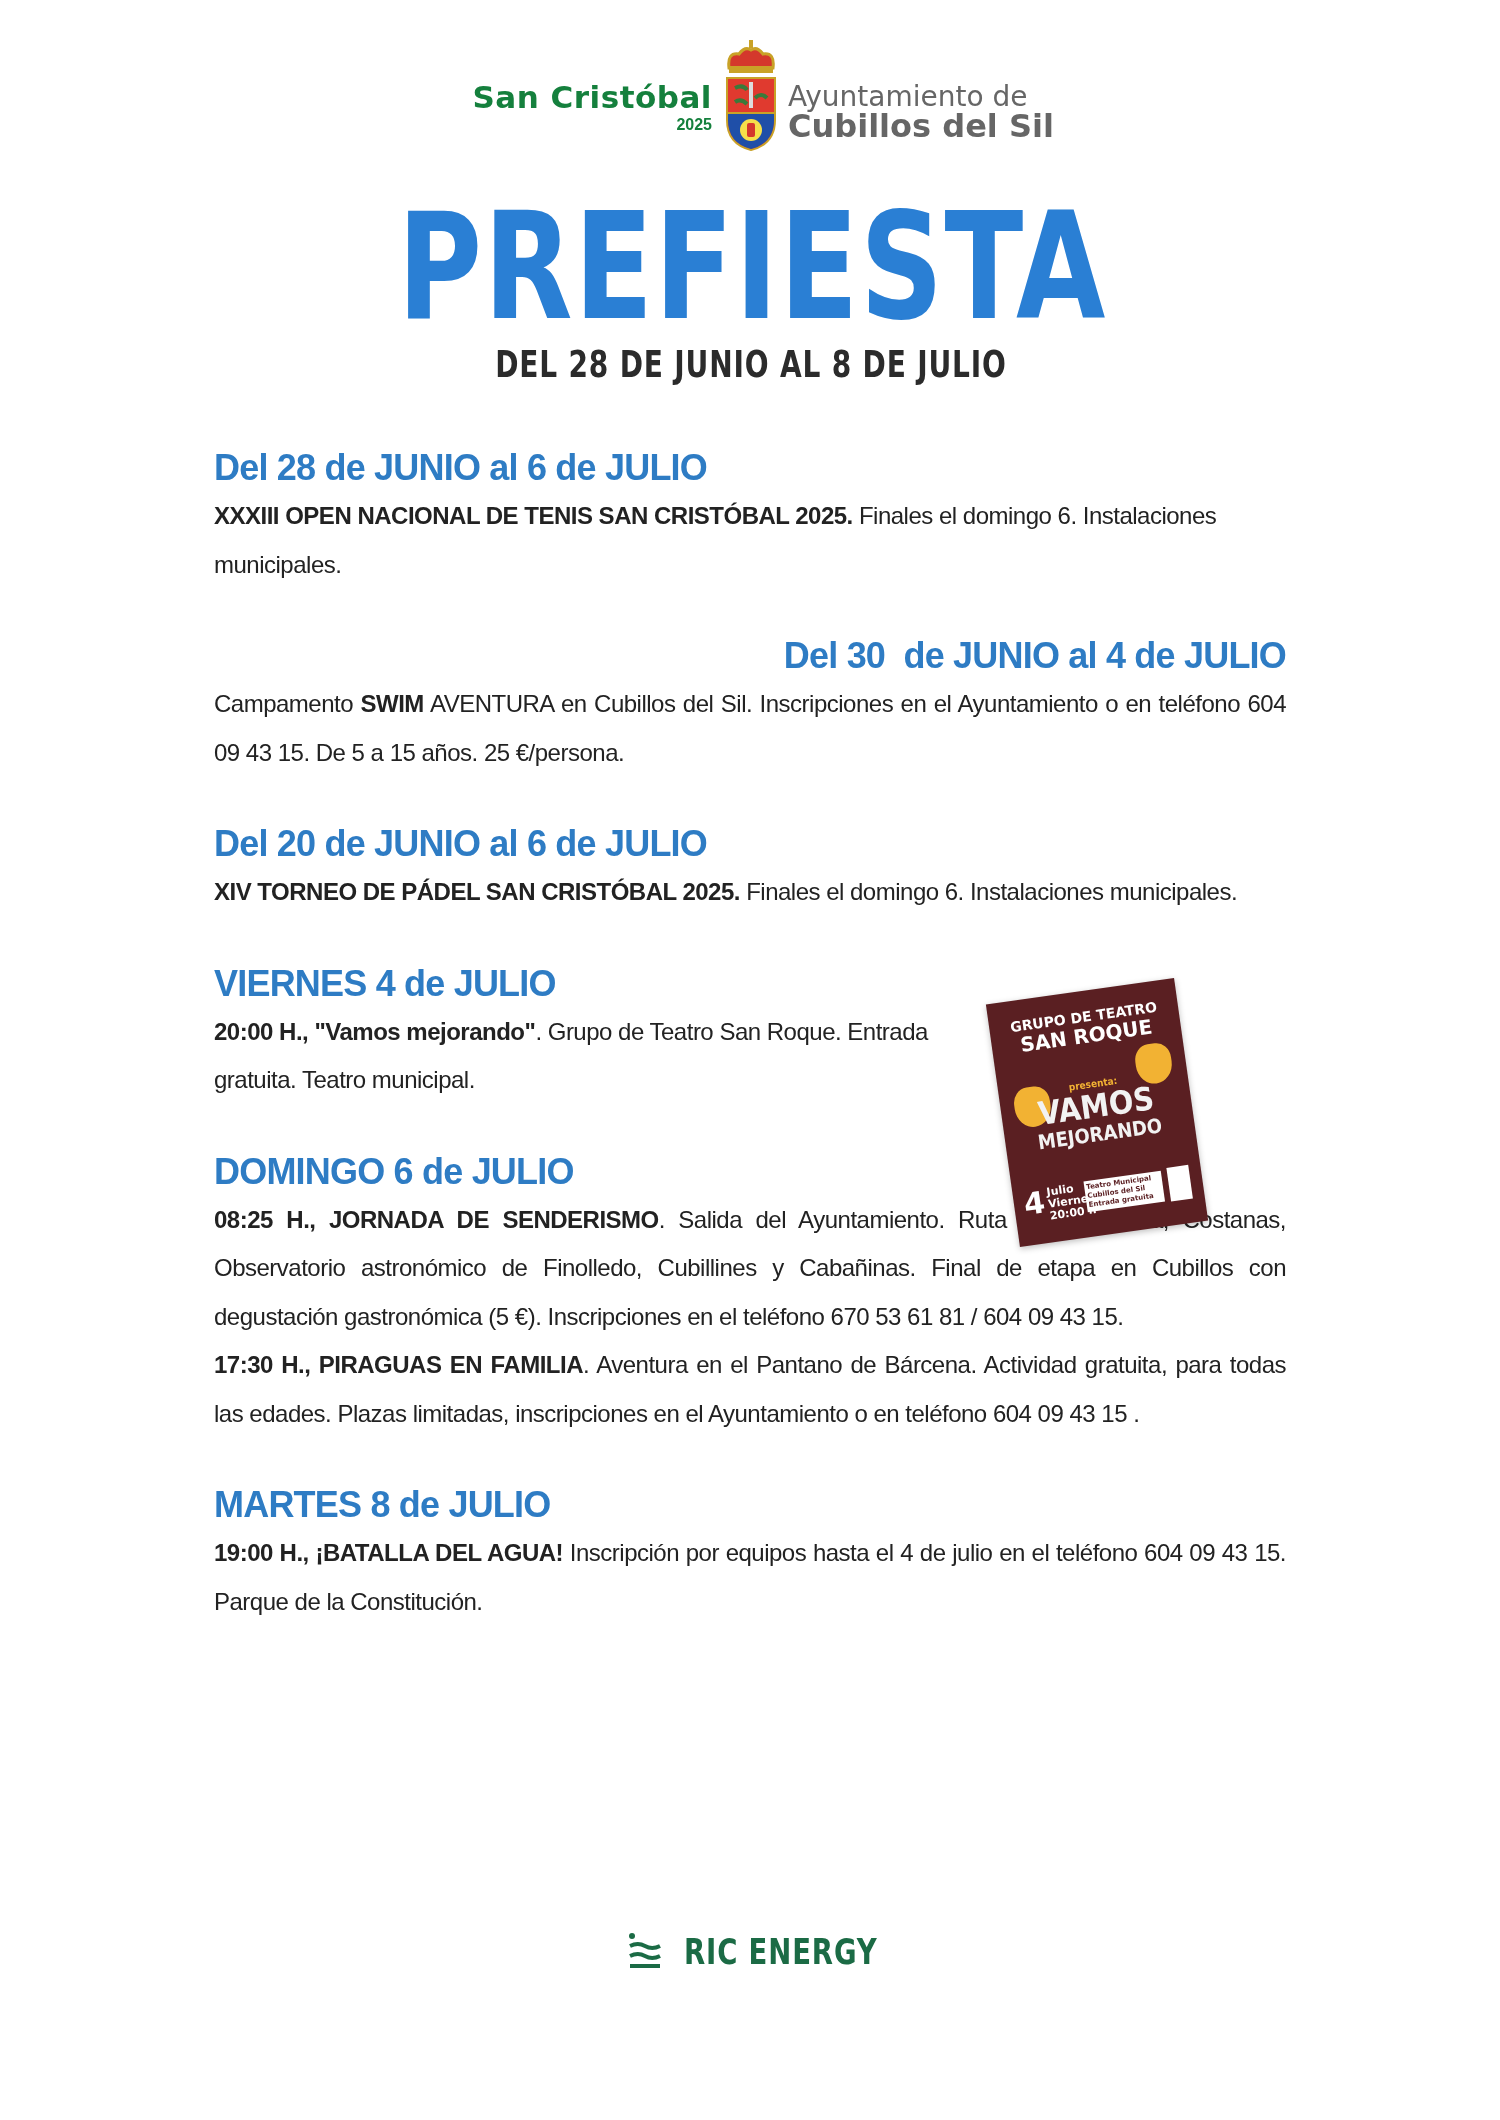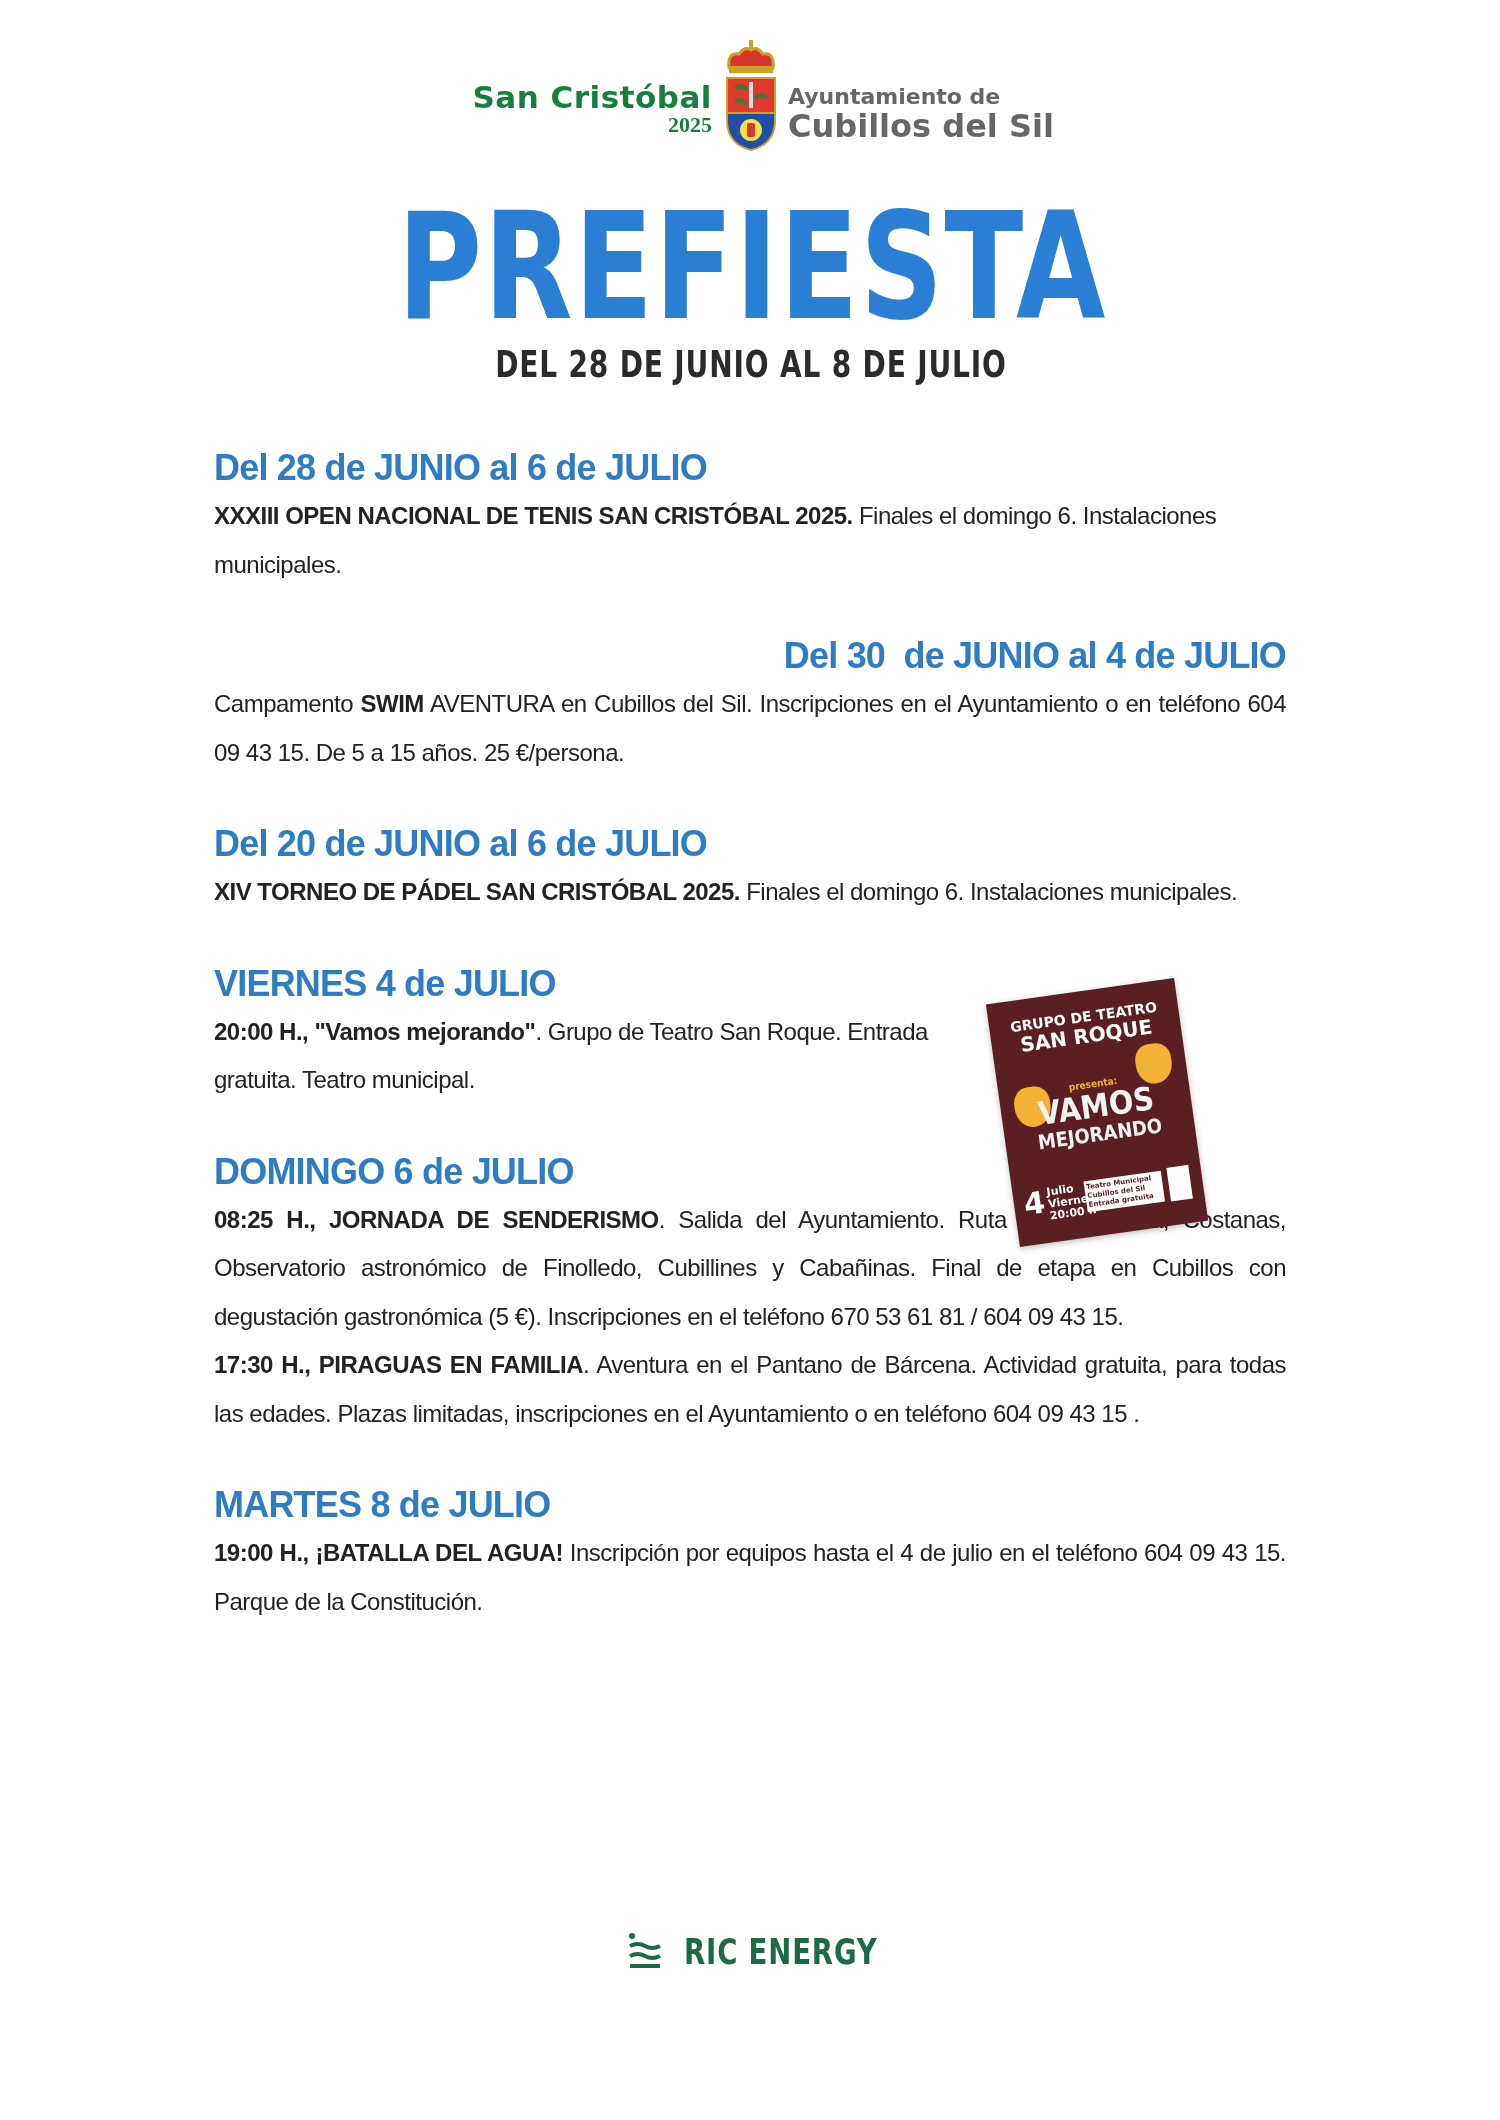--- a/index.html
+++ b/index.html
@@ -3,24 +3,24 @@
 <meta charset="utf-8">
 <style>
   * { box-sizing: border-box; margin: 0; padding: 0; }
   html, body { width: 1500px; height: 2120px; background: #ffffff; }
   body { position: relative; font-family: "Liberation Sans", "DejaVu Sans", sans-serif; color: #222222; overflow: hidden; }
 
   
   .header { position: absolute; top: 40px; left: 0; width: 1500px; height: 115px; }
   .sc-block { position: absolute; right: 788px; top: 40px; text-align: right; color: #15803d; }
   .sc-title { font-family: "DejaVu Sans", sans-serif; font-size: 31px; font-weight: bold; letter-spacing: 0.5px; line-height: 34px; }
-  .sc-year { font-family: Liberation Serif, serif; font-size: 22px; font-weight: bold; line-height: 22px; }
+  .sc-year { font-family: Liberation Sans, sans-serif; font-size: 16px; font-weight: bold; line-height: 22px; }
   .crest { position: absolute; left: 723px; top: 0; width: 56px; height: 112px; }
   .ayto-block { position: absolute; left: 788px; top: 45px; color: #666666; }
-  .ayto-top { font-family: "DejaVu Sans", sans-serif; font-size: 22px; font-weight: bold; line-height: 24px; }
+  .ayto-top { font-family: "DejaVu Sans", sans-serif; font-size: 28px; font-weight: normal; line-height: 24px; }
   .ayto-bottom { font-family: "DejaVu Sans", sans-serif; font-size: 32px; font-weight: bold; line-height: 34px; }
 
   
   .main-title { position: absolute; top: 192px; left: 0; width: 1500px; text-align: center;
     font-family: "DejaVu Sans", sans-serif; font-weight: bold; color: #2A7FD4;
     font-size: 148px; line-height: 150px; letter-spacing: 2px; transform: scaleX(0.78); transform-origin: 760px 0; }
   .subtitle { position: absolute; top: 342px; left: 0; width: 1500px; text-align: center;
     font-family: "DejaVu Sans Condensed", "DejaVu Sans", sans-serif; font-weight: bold; color: #2b2b2b;
     font-size: 38px; line-height: 44px; letter-spacing: 1px; transform: scaleX(0.82); transform-origin: 755px 0; }
 

